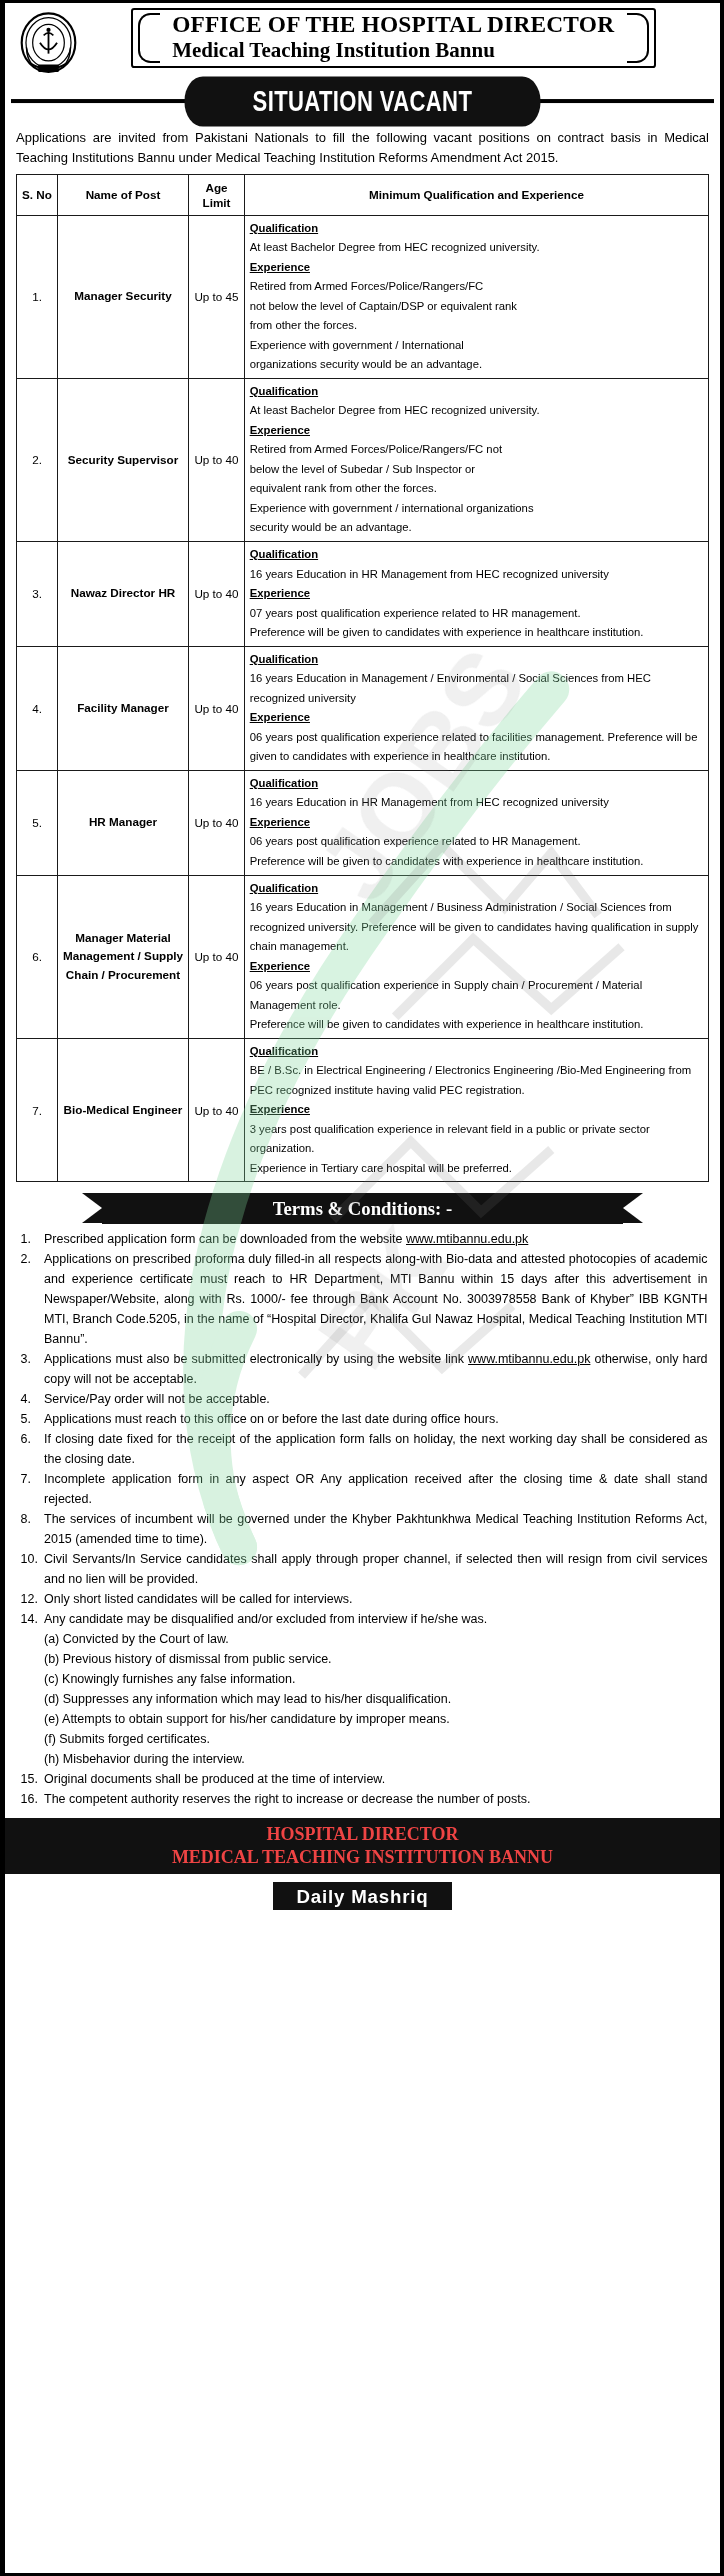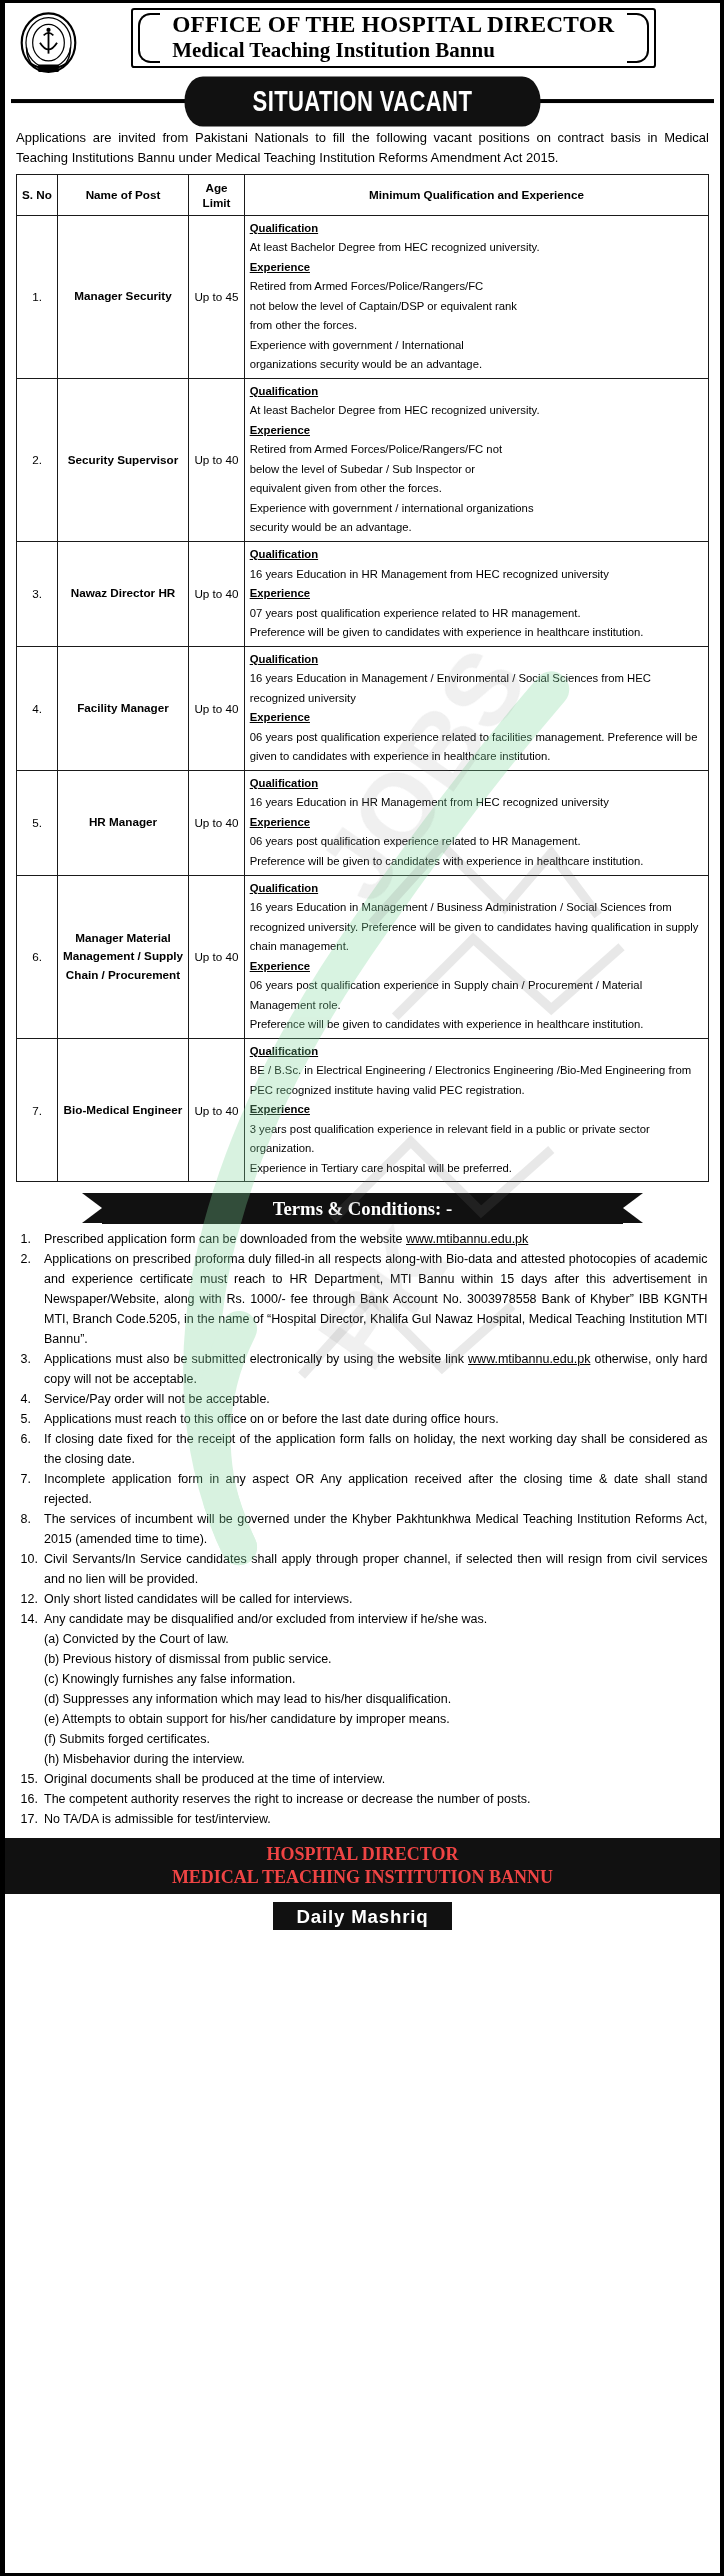--- a/index.html
+++ b/index.html
@@ -380,21 +380,21 @@
           <tr>
             <td class="sno">2.</td>
             <td class="post">Security Supervisor</td>
             <td class="age">Up to 40</td>
             <td class="qual">
               <span class="hd">Qualification</span>
               <p>At least Bachelor Degree from HEC recognized university.</p>
               <span class="hd">Experience</span>
               <p>Retired from Armed Forces/Police/Rangers/FC not</p>
               <p>below the level of Subedar / Sub Inspector or</p>
-              <p>equivalent given from other the forces.</p>
+              <p>equivalent rank from other the forces.</p>
               <p>Experience with government / international organizations</p>
               <p>security would be an advantage.</p>
             </td>
           </tr>
           <tr>
             <td class="sno">3.</td>
             <td class="post">Nawaz Director HR</td>
             <td class="age">Up to 40</td>
             <td class="qual">
               <span class="hd">Qualification</span>
@@ -528,24 +528,20 @@
           <div class="sub-txt">(h) Misbehavior during the interview.</div>
         </div>
         <div class="term-row">
           <div class="term-num">15.</div>
           <div class="term-txt"><span>Original documents shall be produced at the time of interview.</span></div>
         </div>
         <div class="term-row">
           <div class="term-num">16.</div>
           <div class="term-txt"><span>The competent authority reserves the right to increase or decrease the number of posts.</span></div>
         </div>
-        <div class="term-row">
-          <div class="term-num">17.</div>
-          <div class="term-txt"><span>No TA/DA is admissible for test/interview.</span></div>
-        </div>
       </div>
   </div>
 
   <div class="footer-black">
     <div class="fl1">HOSPITAL DIRECTOR</div>
     <div class="fl2">MEDICAL TEACHING INSTITUTION BANNU</div>
   </div>
 
   <div class="paper-wrap">
     <span class="paper-tag">Daily  Mashriq</span>

